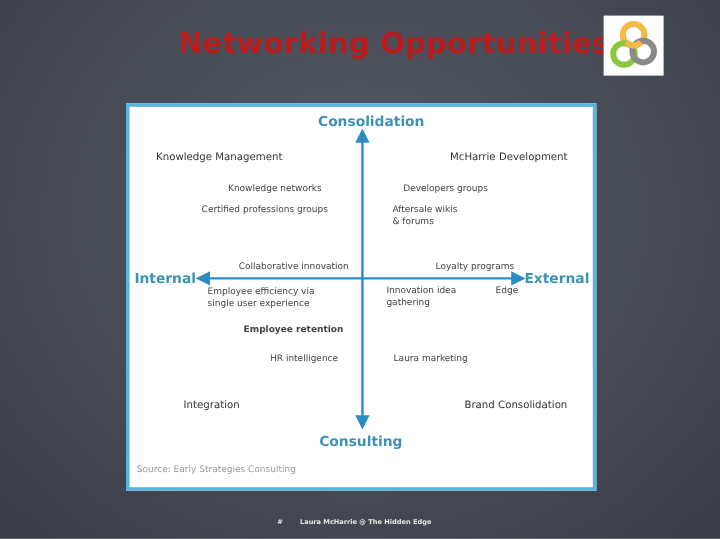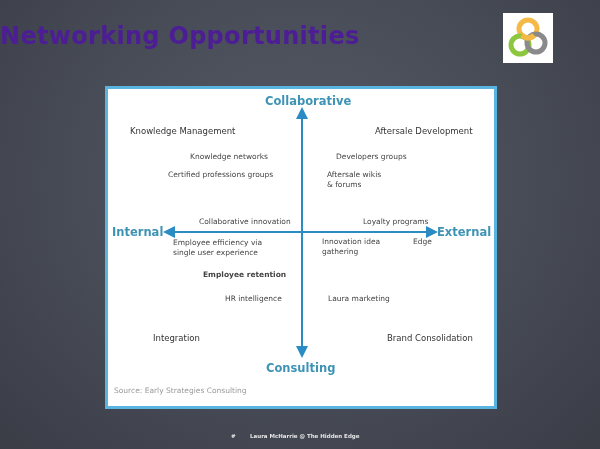--- a/index.html
+++ b/index.html
@@ -2,23 +2,23 @@
 <html><head>
 <meta charset="utf-8">
 <style>
   html, body { margin: 0; padding: 0; }
   body {
     width: 600px; height: 449px; position: relative; overflow: hidden;
     background: radial-gradient(ellipse at 50% 40%, #555a66 0%, #474b56 55%, #3a3d46 100%);
     font-family: "DejaVu Sans", sans-serif;
   }
   .title {
-    position: absolute; left: 0; top: 22px; width: 508px; text-align: left;
+    position: absolute; left: 0; top: 22px; width: 508px; text-align: right;
     font-family: "DejaVu Sans", sans-serif; font-weight: bold;
-    font-size: 24px; color: #4c1d95; letter-spacing: 0.3px;
+    font-size: 24px; color: #b91c1c; letter-spacing: 0.3px;
   }
   .logo {
     position: absolute; left: 503px; top: 13px; width: 50px; height: 50px;
     background: #ffffff;
   }
   .frame {
     position: absolute; left: 105px; top: 86px; width: 386px; height: 317px;
     background: #ffffff; border: 3px solid #5ab4e0;
   }
   .axis-label {
@@ -65,27 +65,27 @@
     <marker id="ah" markerWidth="6" markerHeight="6" refX="3" refY="3" orient="auto">
       <path d="M0,0 L6,3 L0,6 Z" fill="#2b8cc4"></path>
     </marker>
   </defs>
   <line x1="302" y1="232" x2="302" y2="113" stroke="#2b8cc4" stroke-width="2" marker-end="url(#ah)"></line>
   <line x1="302" y1="232" x2="302" y2="352" stroke="#2b8cc4" stroke-width="2" marker-end="url(#ah)"></line>
   <line x1="302" y1="232" x2="169" y2="232" stroke="#2b8cc4" stroke-width="2" marker-end="url(#ah)"></line>
   <line x1="302" y1="232" x2="432" y2="232" stroke="#2b8cc4" stroke-width="2" marker-end="url(#ah)"></line>
 </svg>
 
-<div class="axis-label" style="left:265px; top:94px;">Collaborative</div>
+<div class="axis-label" style="left:265px; top:94px;">Consolidation</div>
 <div class="axis-label" style="left:266px; top:361px;">Consulting</div>
 <div class="axis-label" style="left:112px; top:225px;">Internal</div>
 <div class="axis-label" style="left:437px; top:225px;">External</div>
 
 <div class="q-title" style="left:130px; top:126px;">Knowledge Management</div>
-<div class="q-title" style="left:375px; top:126px;">Aftersale Development</div>
+<div class="q-title" style="left:375px; top:126px;">McHarrie Development</div>
 <div class="q-title" style="left:153px; top:333px;">Integration</div>
 <div class="q-title" style="left:375px; top:333px;padding-left:12px;">Brand Consolidation</div>
 
 <div class="item" style="left:190px; top:152px;text-align:center;">Knowledge networks</div>
 <div class="item" style="left:168px; top:170px;">Certified professions groups</div>
 <div class="item" style="left:199px; top:217px;">Collaborative innovation</div>
 
 <div class="item" style="left:336px; top:152px;">Developers groups</div>
 <div class="item" style="left:327px; top:170px;">Aftersale wikis
 &amp; forums</div>

